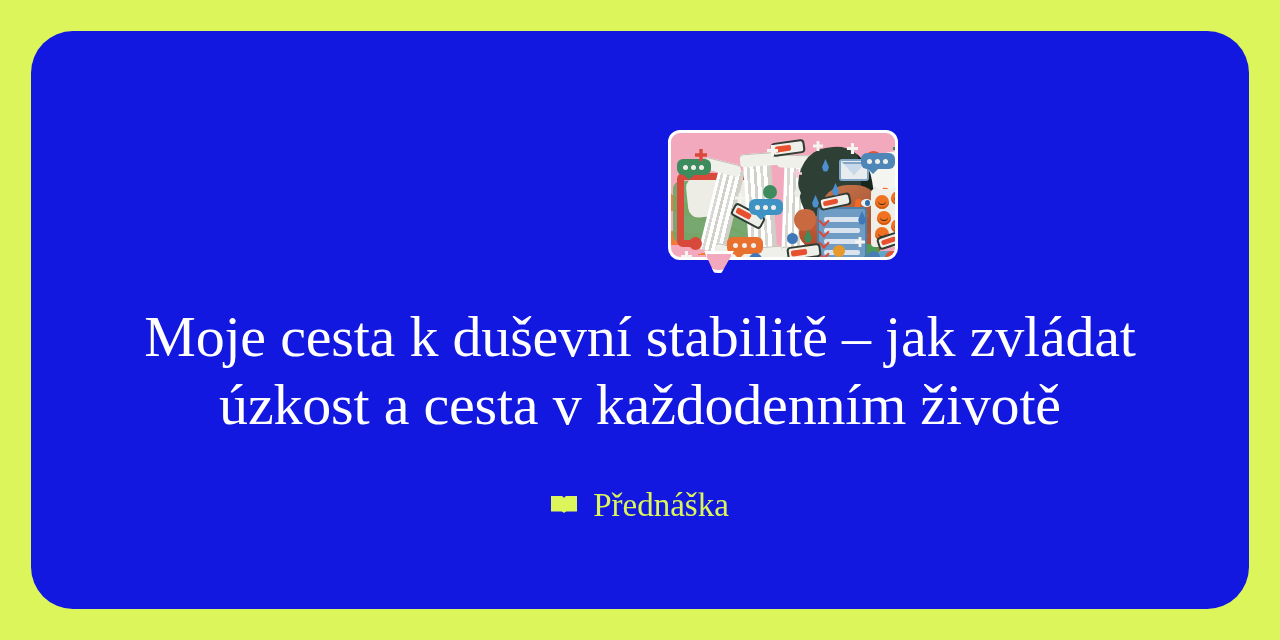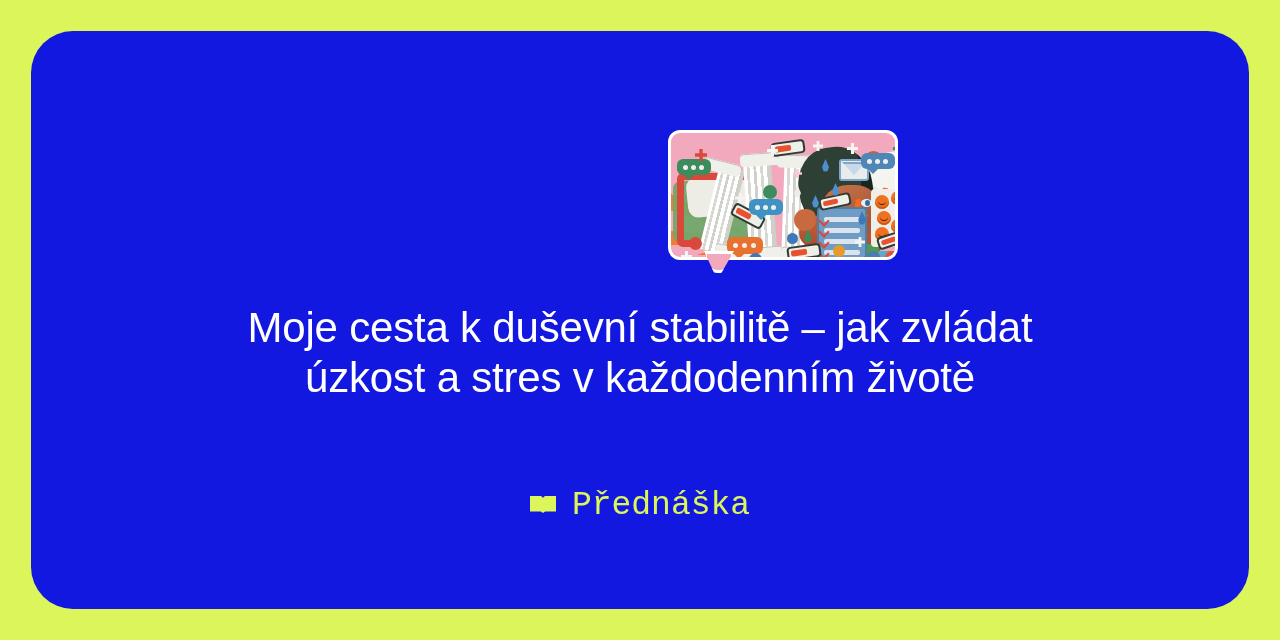--- a/index.html
+++ b/index.html
@@ -289,22 +289,22 @@
   }
 
   
   .title {
     position: absolute;
     left: 80px;
     right: 80px;
     top: 272px;
     text-align: center;
     color: #FFFFFF;
-    font-family: Liberation Sans, sans-serif;
-    font-size: 42px;
+    font-family: Liberation Serif, serif;
+    font-size: 58px;
     line-height: 1.18;
     letter-spacing: -0.2px;
   }
 
   
   .footer {
     position: absolute;
     left: 0;
     right: 0;
     top: 456px;
@@ -321,21 +321,21 @@
     letter-spacing: -0.6px;
   }
   .book-icon {
     width: 26px;
     height: 19px;
     color: #DCF55A;
   }
   .book-icon svg { display: block; }
   .kind {
     color: #DCF55A;
-    font-family: Liberation Mono, monospace;
+    font-family: Liberation Serif, serif;
     font-size: 33px;
   }
 </style>
 </head>
 <body>
 
 <div class="slide">
   <div class="panel">
 
     <div class="card-wrap">
@@ -464,21 +464,21 @@
           <div class="il plus p10"></div>
           <div class="il plus p11"></div>
 
         </div>
       </div>
       <div class="tail"></div>
     </div>
 
     <div class="title">
       <div>Moje cesta k duševní stabilitě – jak zvládat</div>
-      <div>úzkost a stres v každodenním životě</div>
+      <div>úzkost a cesta v každodenním životě</div>
     </div>
 
     <div class="footer">
       <span class="book-icon">
         <svg viewBox="0 0 26 19" width="26" height="19" aria-hidden="true">
           <path fill="currentColor" d="M0 0h10.2c1.1 0 2 .6 2.5 1.5l.3.6.3-.6C13.8.6 14.7 0 15.8 0H26v15.4H16.2c-1.3 0-2.5.6-3.2 1.7-.7-1.1-1.9-1.7-3.2-1.7H0V0z"></path>
         </svg>
       </span>
       <span class="kind">Přednáška</span>
     </div>

